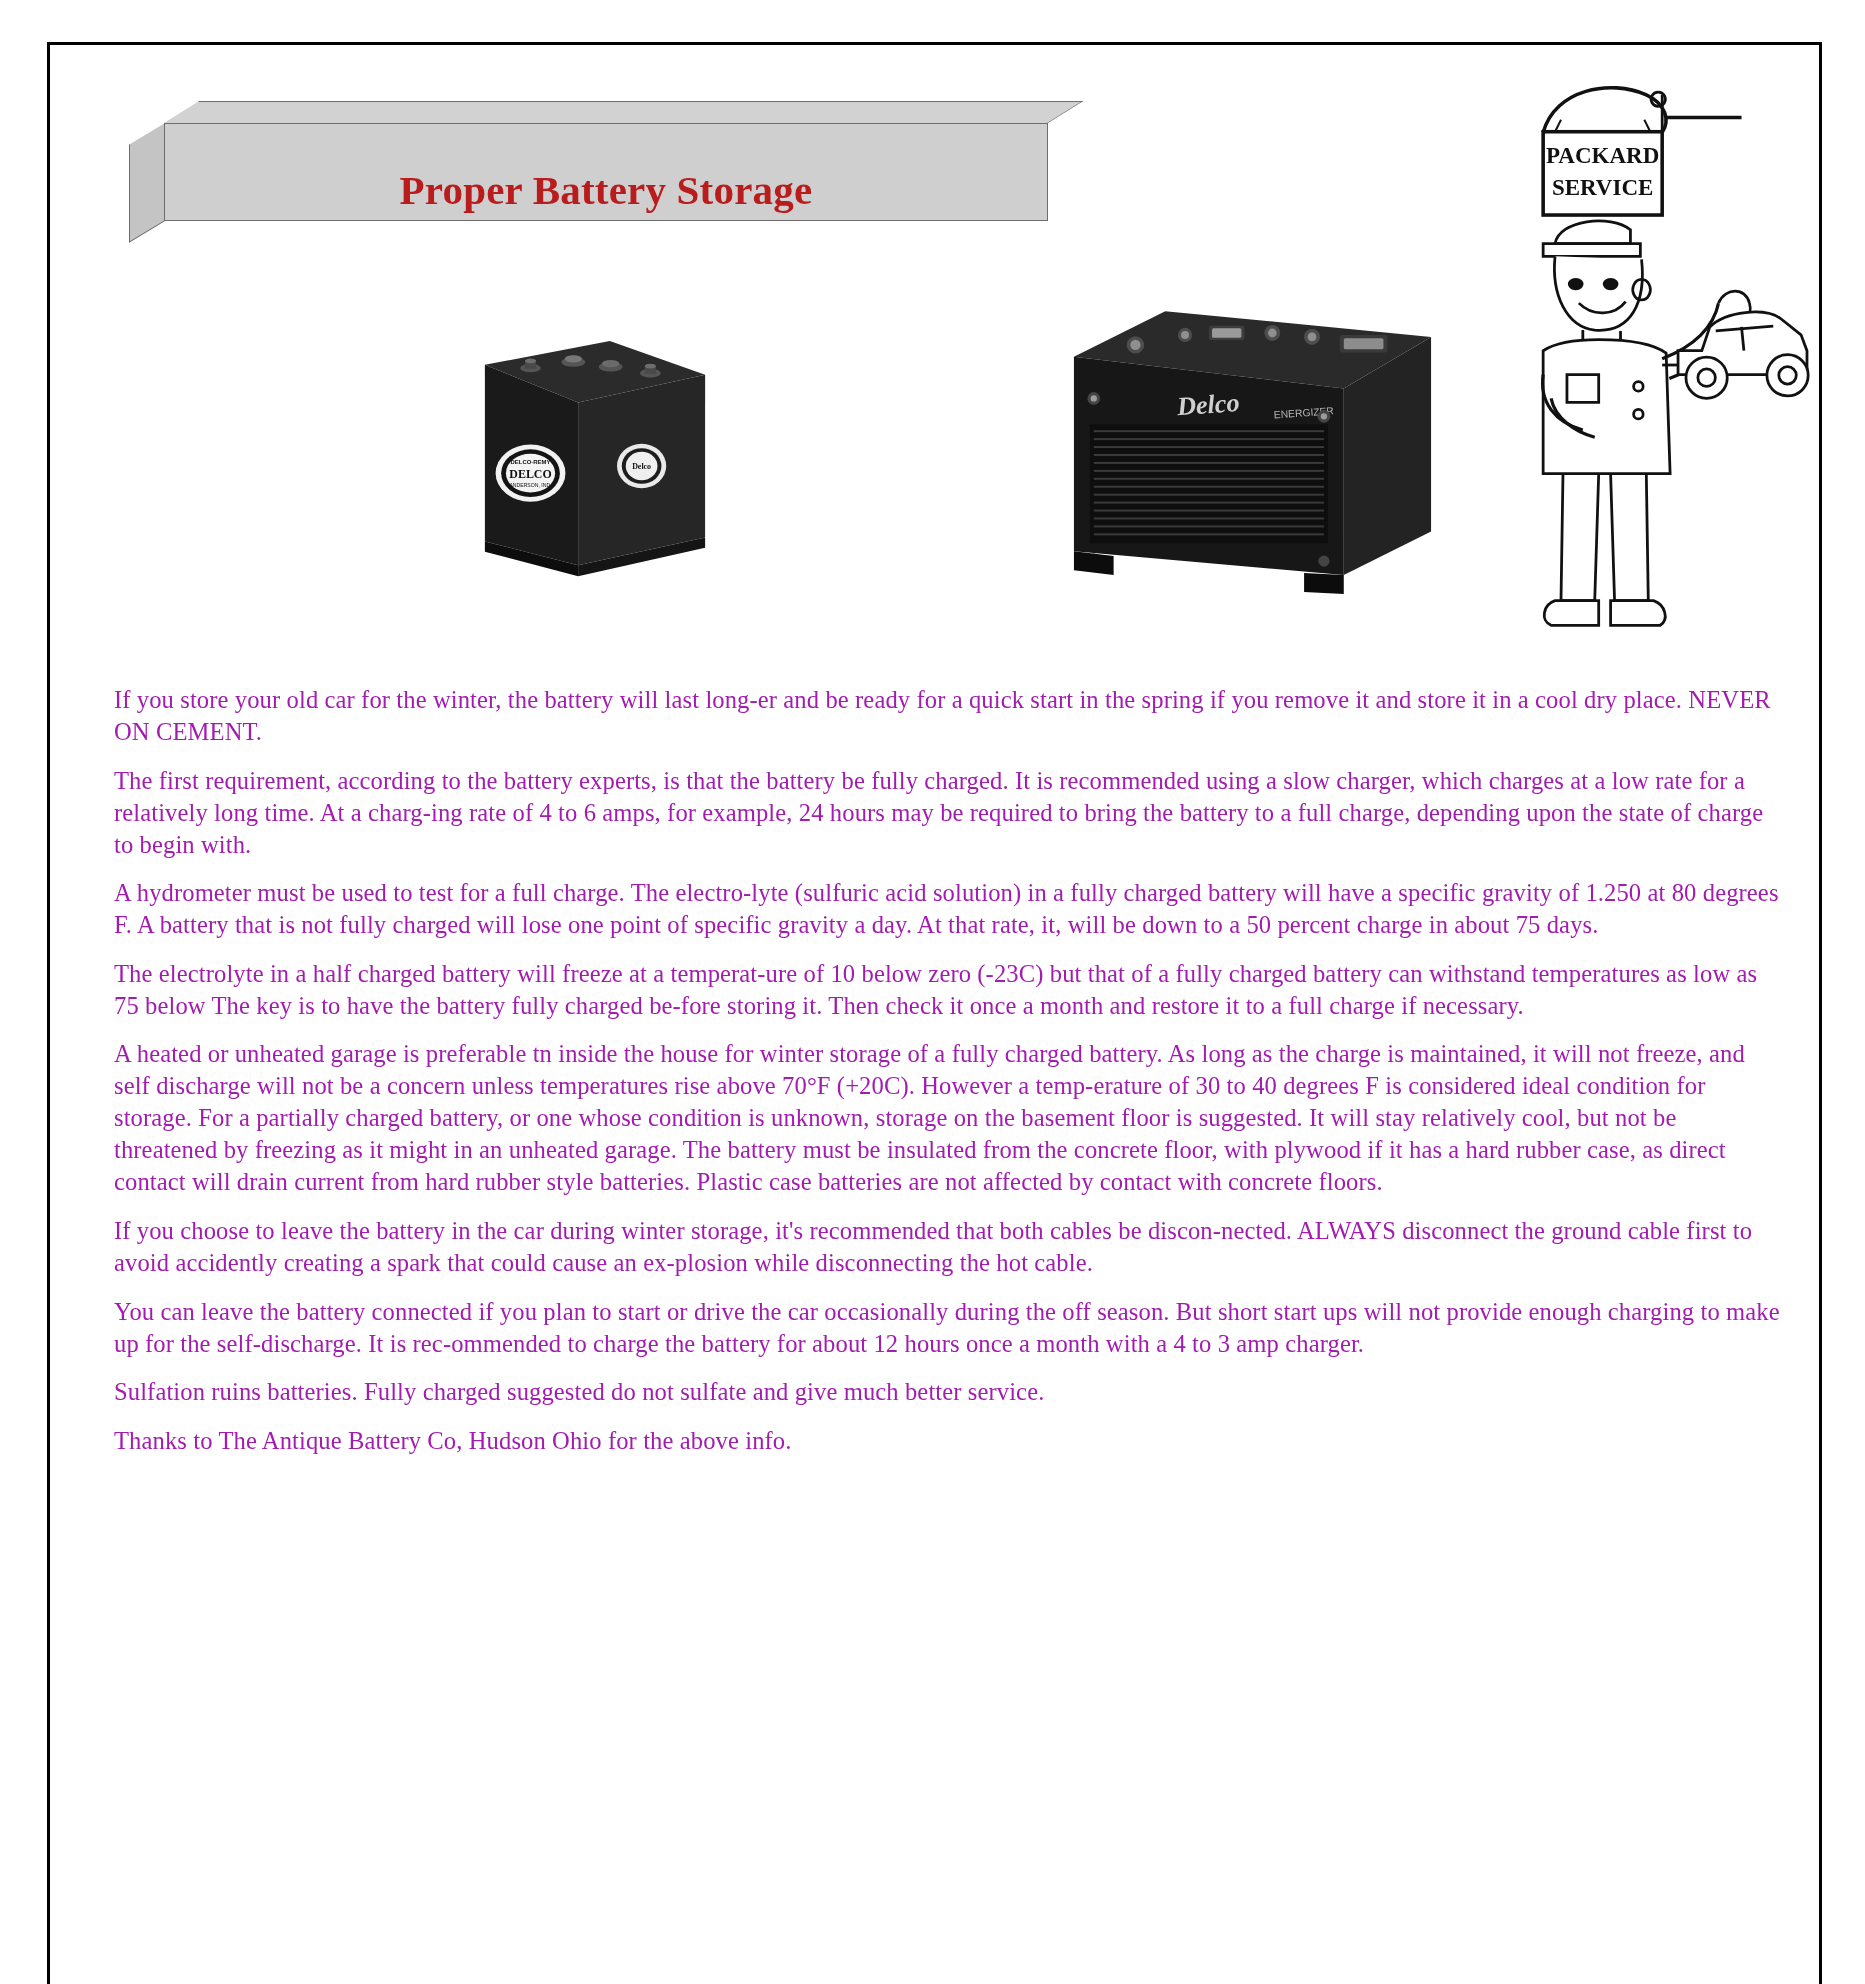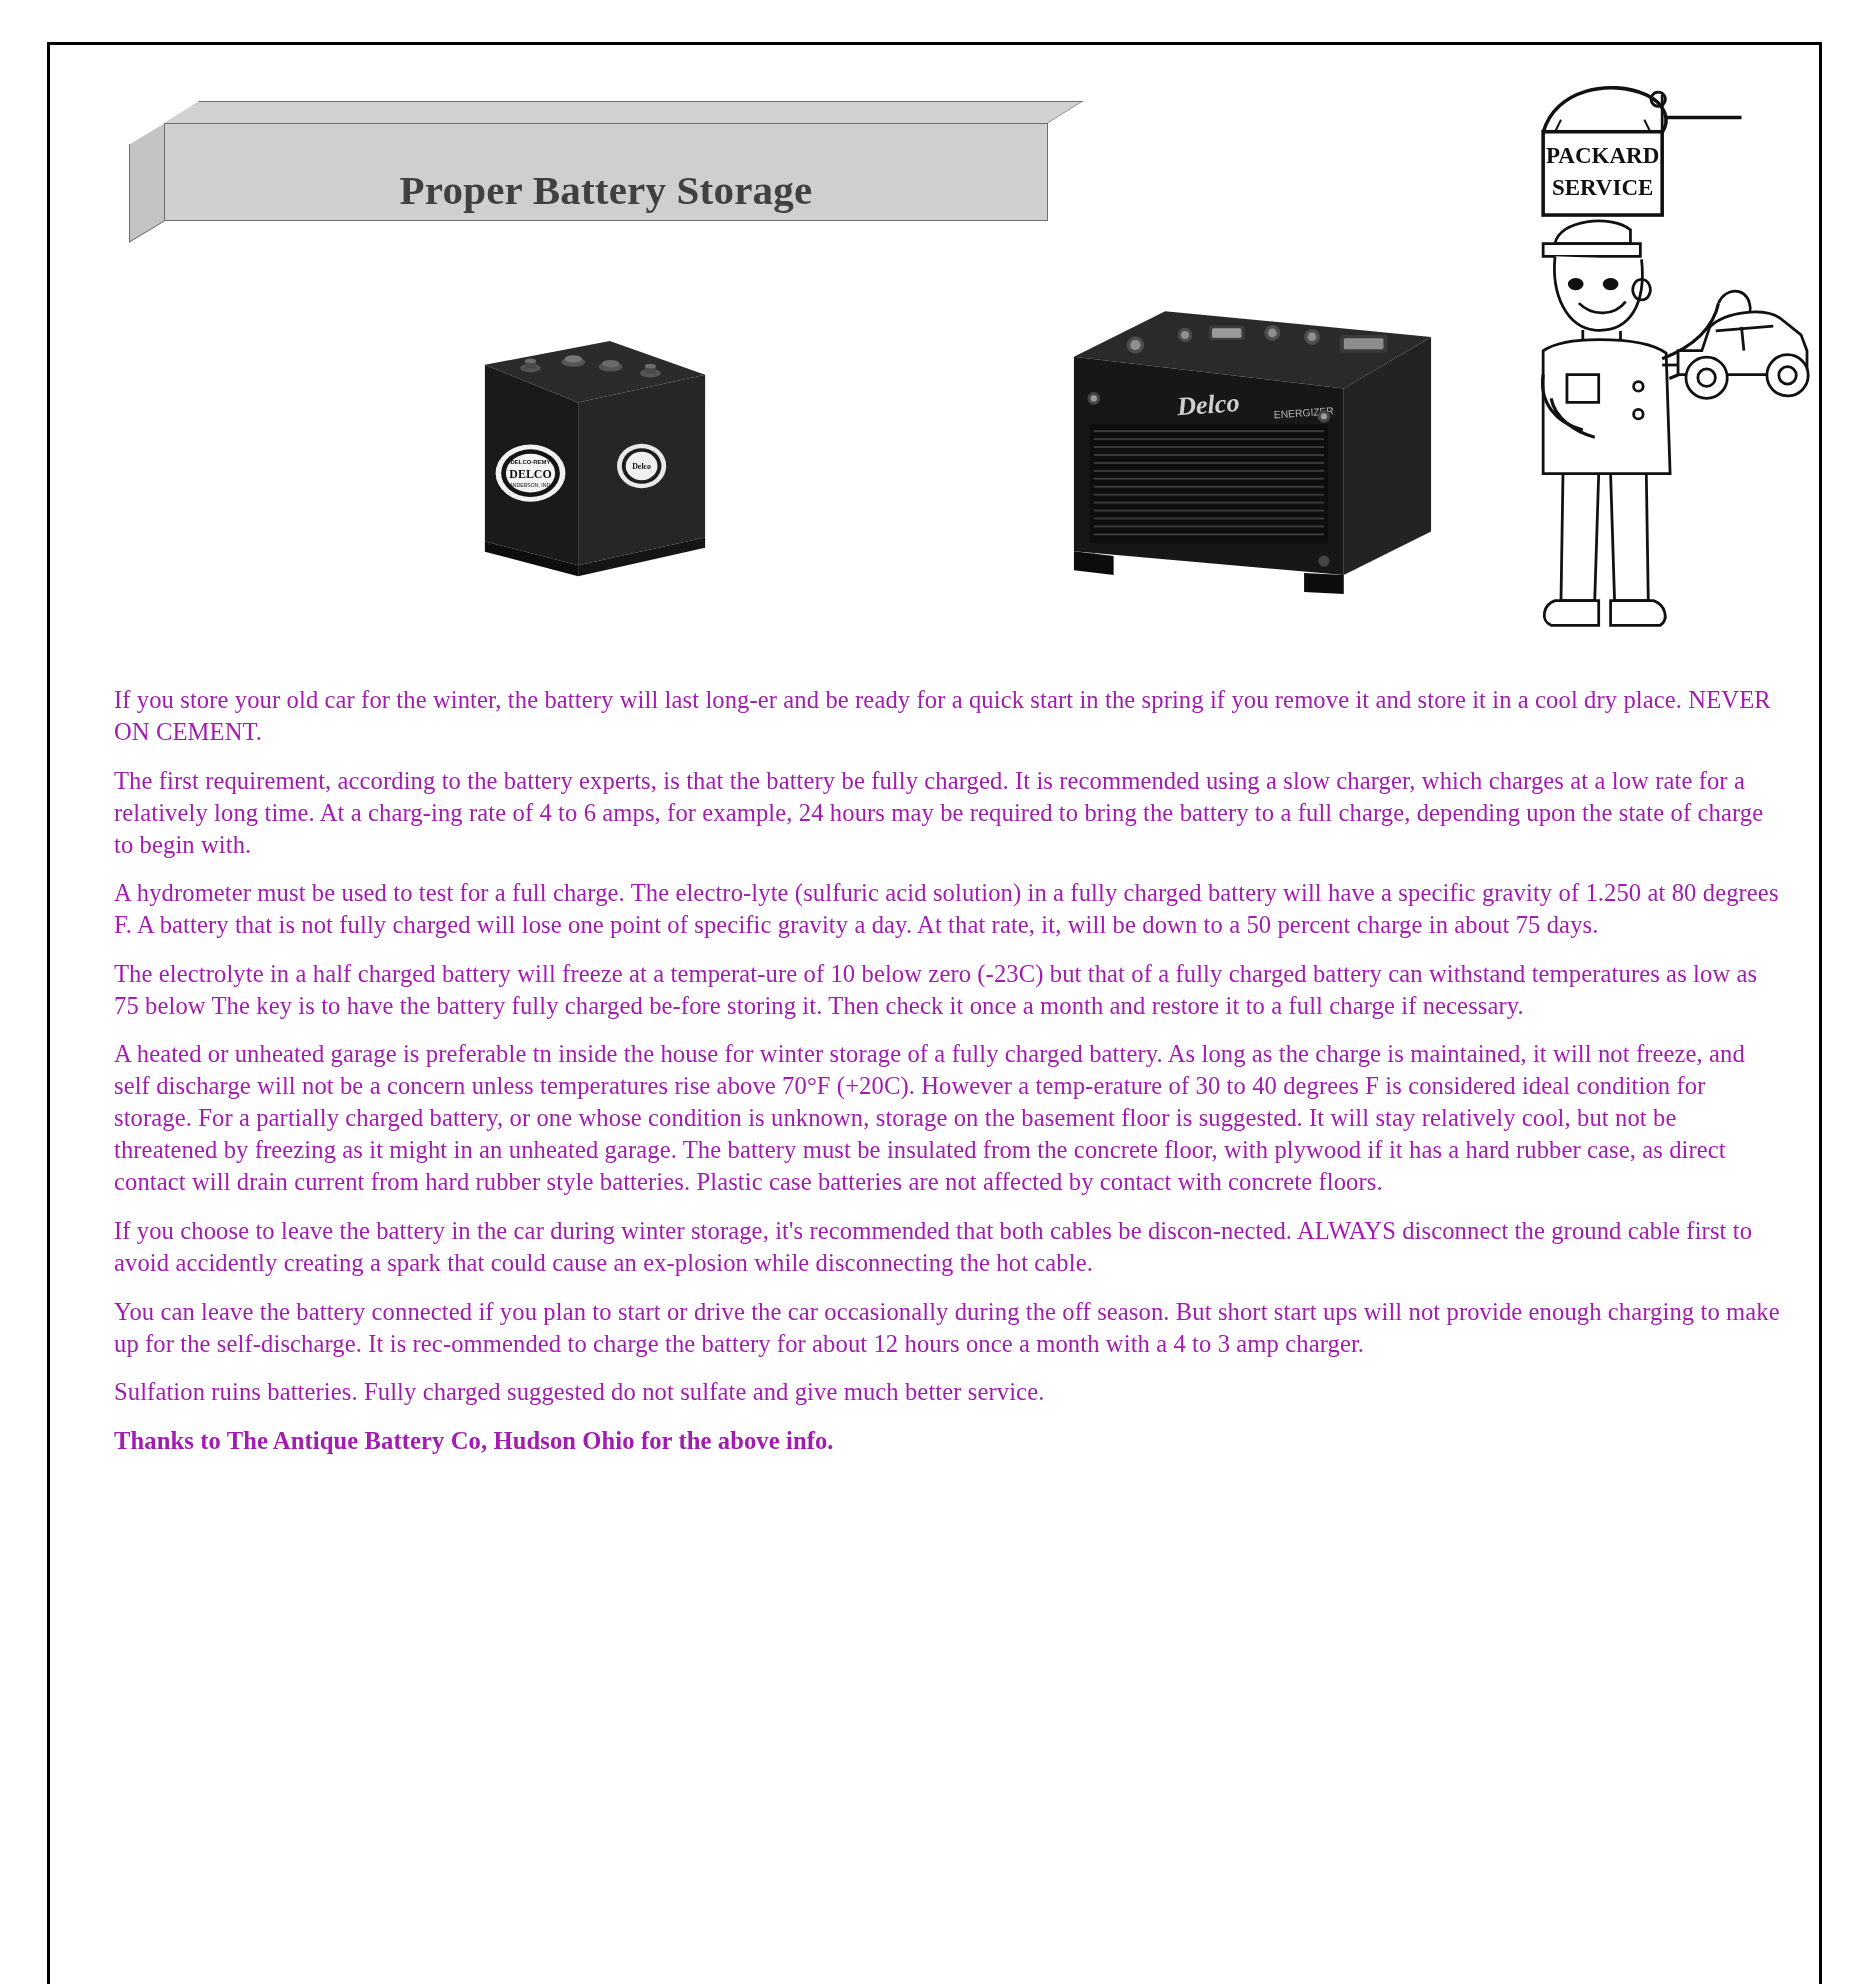--- a/index.html
+++ b/index.html
@@ -78,21 +78,21 @@
     border: 1.2px solid #6d6d6d;
     box-sizing: border-box;
     display: flex;
     align-items: center;
     justify-content: center;
   }
   .banner-title {
     font-family: "Liberation Serif", serif;
     font-weight: bold;
     font-size: 41px;
-    color: #404040;
+    color: #b91c1c;
     letter-spacing: 0.2px;
     white-space: nowrap;
     margin-top: 36px;
   }
 
   
   .img-battery {
     position: absolute;
     left: 421px;
     top: 282px;
@@ -123,21 +123,21 @@
   }
   .para {
     font-family: "Liberation Serif", serif;
     font-size: 24.6px;
     line-height: 1.30;
     color: #a21caf;
     margin: 0 0 16.7px 0;
     text-align: left;
     letter-spacing: 0.1px;
   }
-  .para:last-child { margin-bottom: 0; font-weight: bold; }
+  .para:last-child { margin-bottom: 0; }
 </style>
 </head>
 <body>
 
 <div class="page">
   <div class="content">
 
     <div class="title-banner">
       <div class="banner-top"></div>
       <div class="banner-side"></div>

